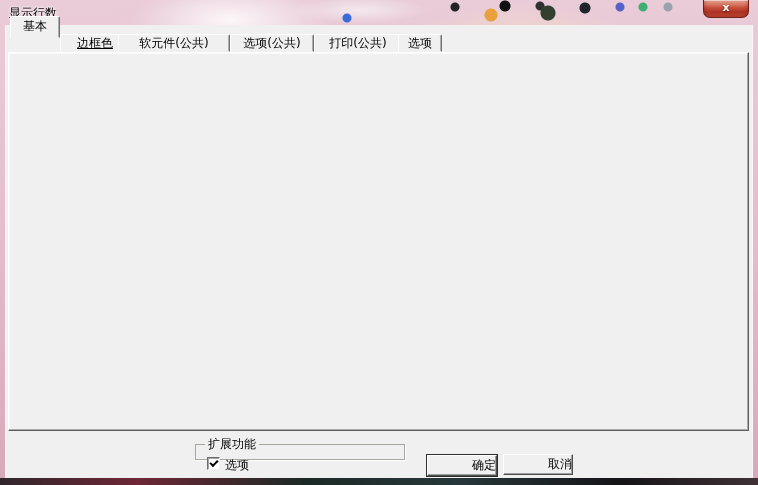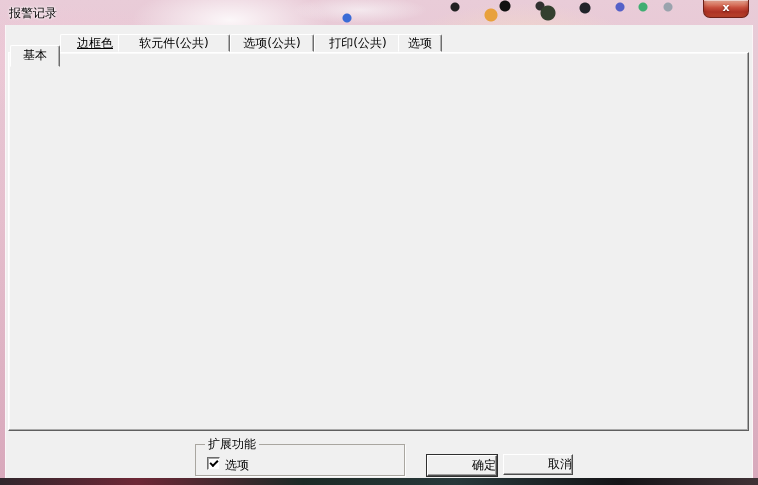--- a/index.html
+++ b/index.html
@@ -38,21 +38,21 @@
   
   .frame-bottom { position:absolute; left:0; top:478px; width:758px; height:7px;
     background:linear-gradient(90deg,#30262c 0%,#6e2736 18%,#1c2a26 40%,#27383a 60%,#151417 82%,#403236 100%); }
   .client { position:absolute; left:5px; top:25px; width:748px; height:453px; background:#f0f0f0;
     border-left:1px solid #fbf6f8; border-right:1px solid #fbf6f8; }
   
   .tab { position:absolute; height:18px; top:34px; background:#f0f0f0;
     border:1px solid; border-color:#fff #6e6e6e #f0f0f0 #fff;
     box-shadow:inset -1px 0 0 #b0b0b0; border-radius:2px 2px 0 0;
     text-align:center; line-height:16px; z-index:3; cursor:default; white-space:nowrap; }
-  .tab.active { top:45px; height:22px; z-index:4; line-height:19px;
+  .tab.active { top:16px; height:22px; z-index:4; line-height:19px;
     box-shadow:inset -1px 0 0 #b0b0b0, 0 2px 0 #f0f0f0; }
   .panel { position:absolute; left:8px; top:52px; width:741px; height:379px; background:#f0f0f0;
     border:1px solid; border-color:#fff #5f5f5f #5f5f5f #fff;
     box-shadow:inset -1px -1px 0 #aaa, inset 1px 1px 0 #fafafa; z-index:2; }
   
   .lbl { position:absolute; white-space:nowrap; line-height:14px; }
   .lbl.dis { color:#8a8a8a; }
   .sunken { background:#fff; border:1px solid; border-color:#7b7b7b #f4f4f4 #f4f4f4 #7b7b7b;
     box-shadow:inset 1px 1px 0 #adadad; }
   .raised { background:#e9e9e9; border:1px solid; border-color:#fdfdfd #5c5c5c #5c5c5c #fdfdfd;
@@ -92,21 +92,21 @@
   .btn { position:absolute; width:70px; height:21px; background:#f0f0f0; text-align:right; line-height:19px;
     border:1px solid; border-color:#fff #4e4e4e #4e4e4e #fff; box-shadow:inset -1px -1px 0 #a0a0a0; cursor:default; }
   .btn.default { outline:1px solid #2f2f2f; }
 </style>
 </head>
 <body>
 
 <div class="win">
 
   <div class="titlebar">
-    <span class="title-text">报警记录</span>
+    <span class="title-text">显示行数</span>
   </div>
   <div class="close-btn">
     <span>x</span>
   </div>
   <div class="frame-bottom"></div>
 
   <div class="client"></div>
 
   <div class="tab active" style="left:10px;width:50px;">基本</div>
   <div class="tab" style="left:60px;width:70px;text-decoration:underline;">边框色</div>
@@ -442,21 +442,21 @@
   </div>
 
   <span class="lbl" style="left:22px;top:403px;">分类(Y):</span>
   <div class="combo sunken" style="left:88px;top:399px;width:96px;height:19px;">
     <div class="combo-val">其他</div>
     <div class="combo-btn raised">
         <i class="tri-dn"></i>
       </div>
   </div>
 
-  <div class="group" style="left:195px;top:444px;width:210px;height:32px;">
+  <div class="group" style="left:195px;top:444px;width:210px;height:16px;">
     <span class="group-legend">扩展功能</span>
   </div>
   <span class="cb checked" style="left:207px;top:457px;"></span>
   <span class="lbl" style="left:225px;top:458px;">选项</span>
 
   <div class="btn default" style="left:427px;top:455px;">确定</div>
   <div class="btn" style="left:503px;top:454px;">取消</div>
 
 </div>
 

